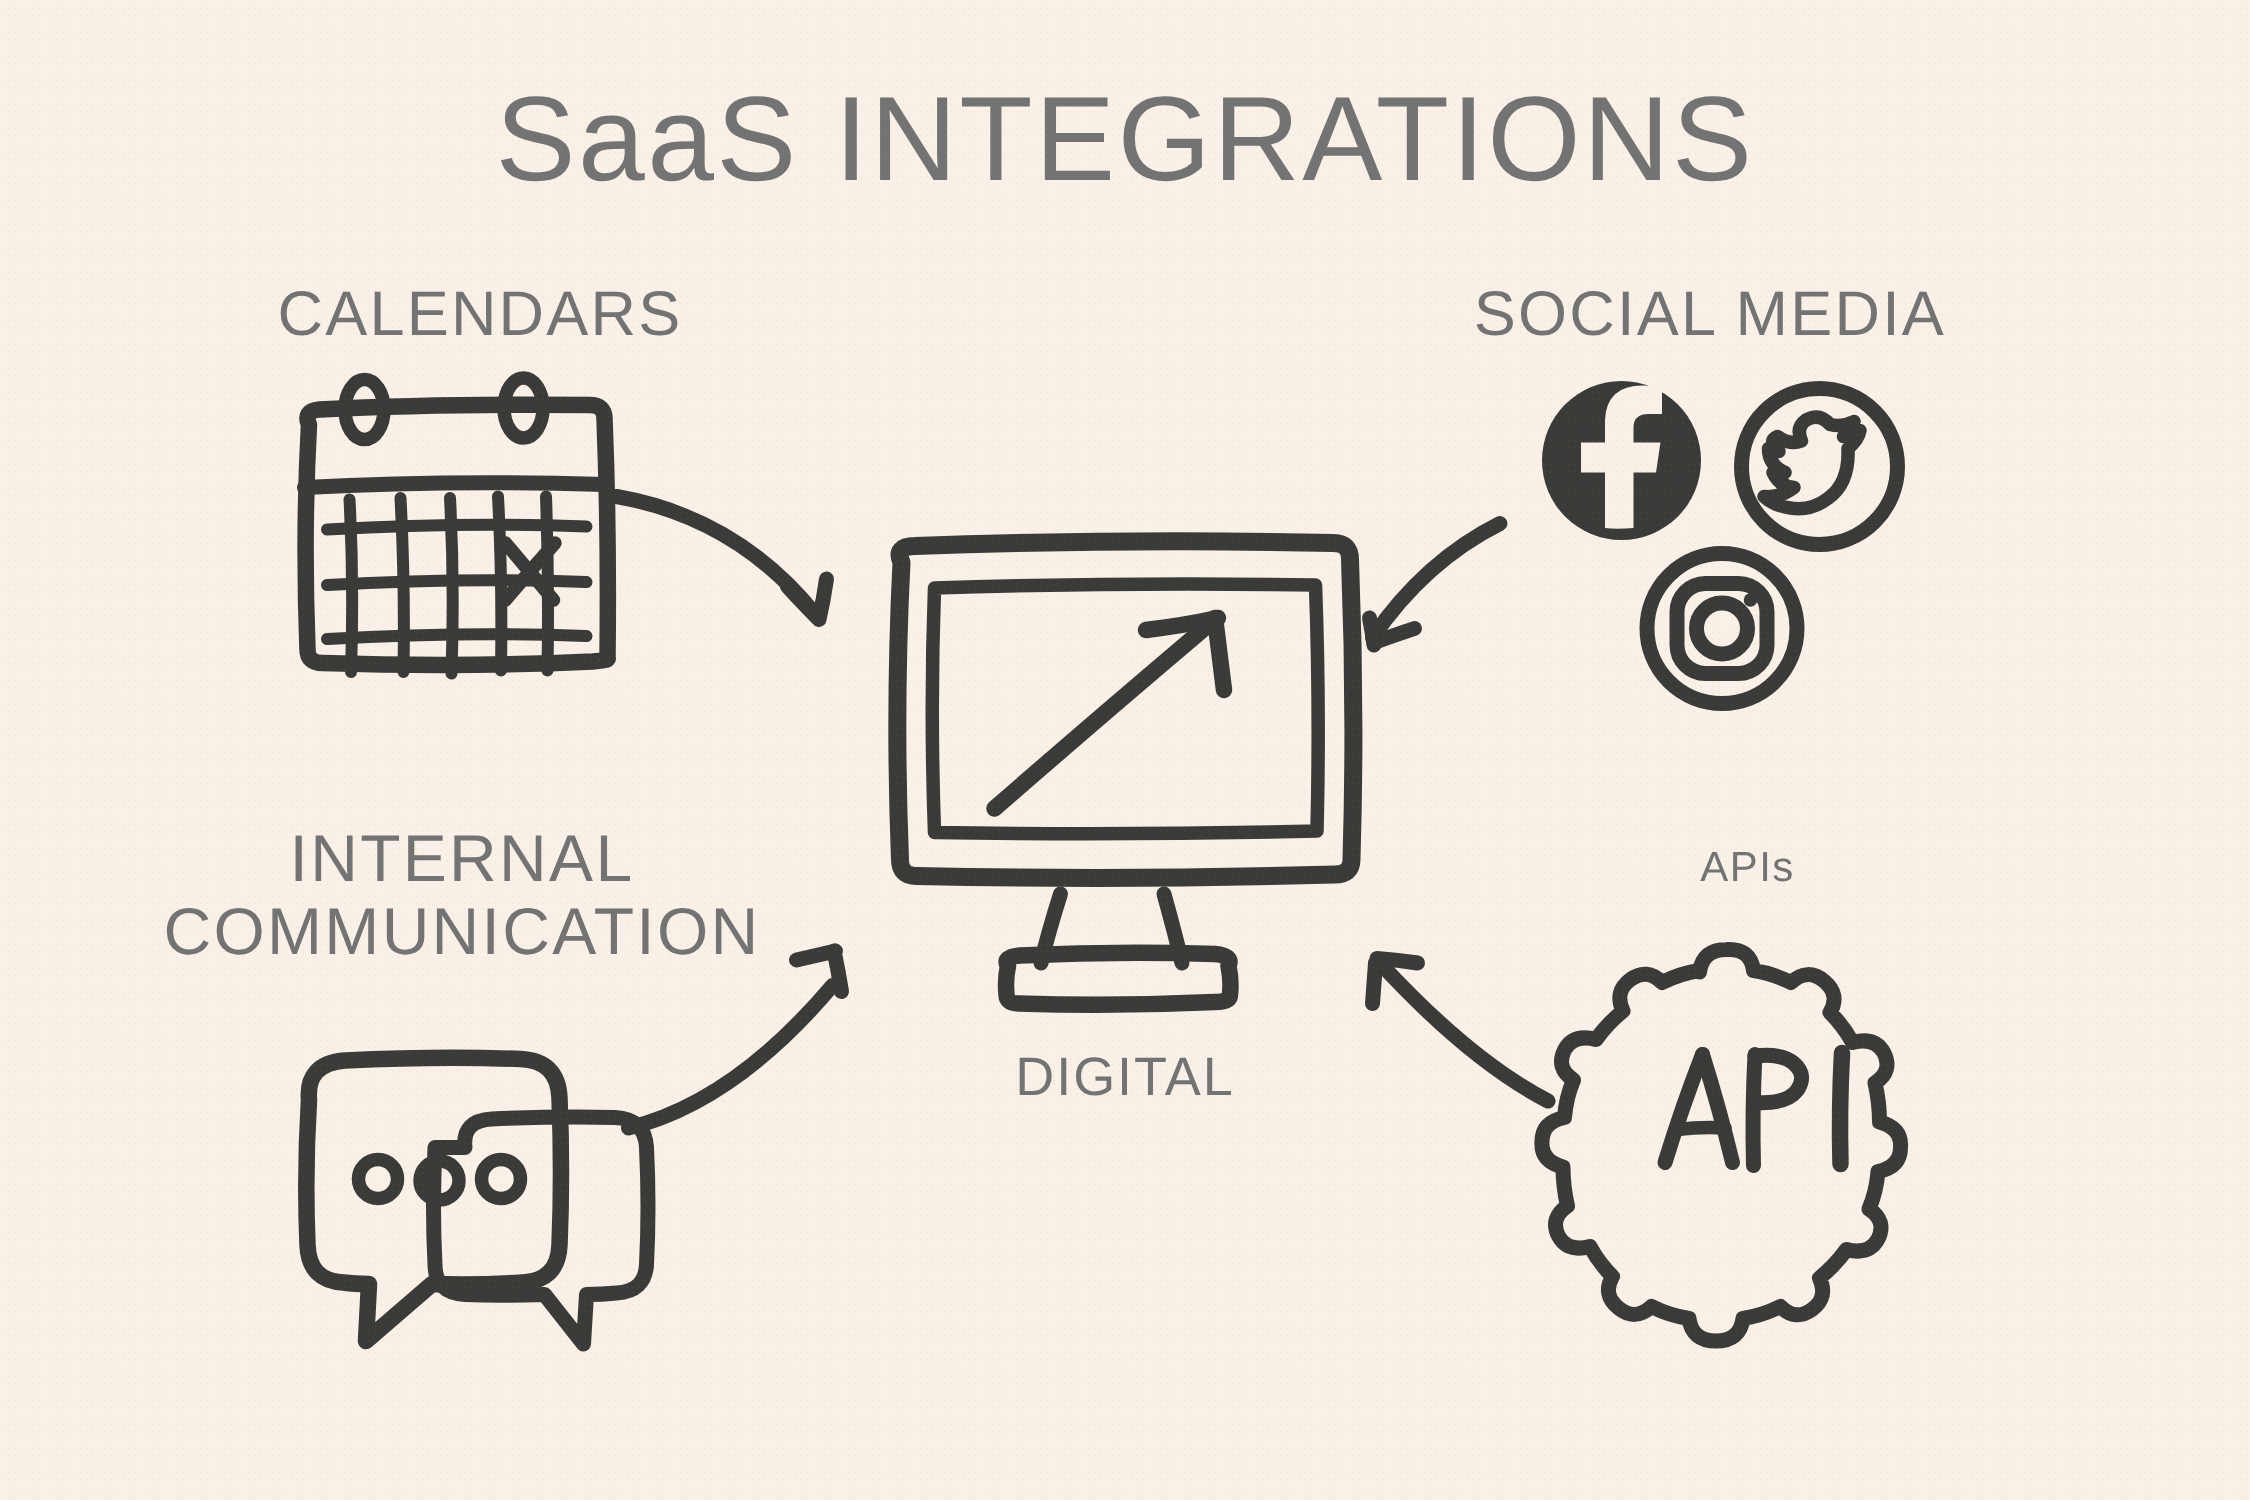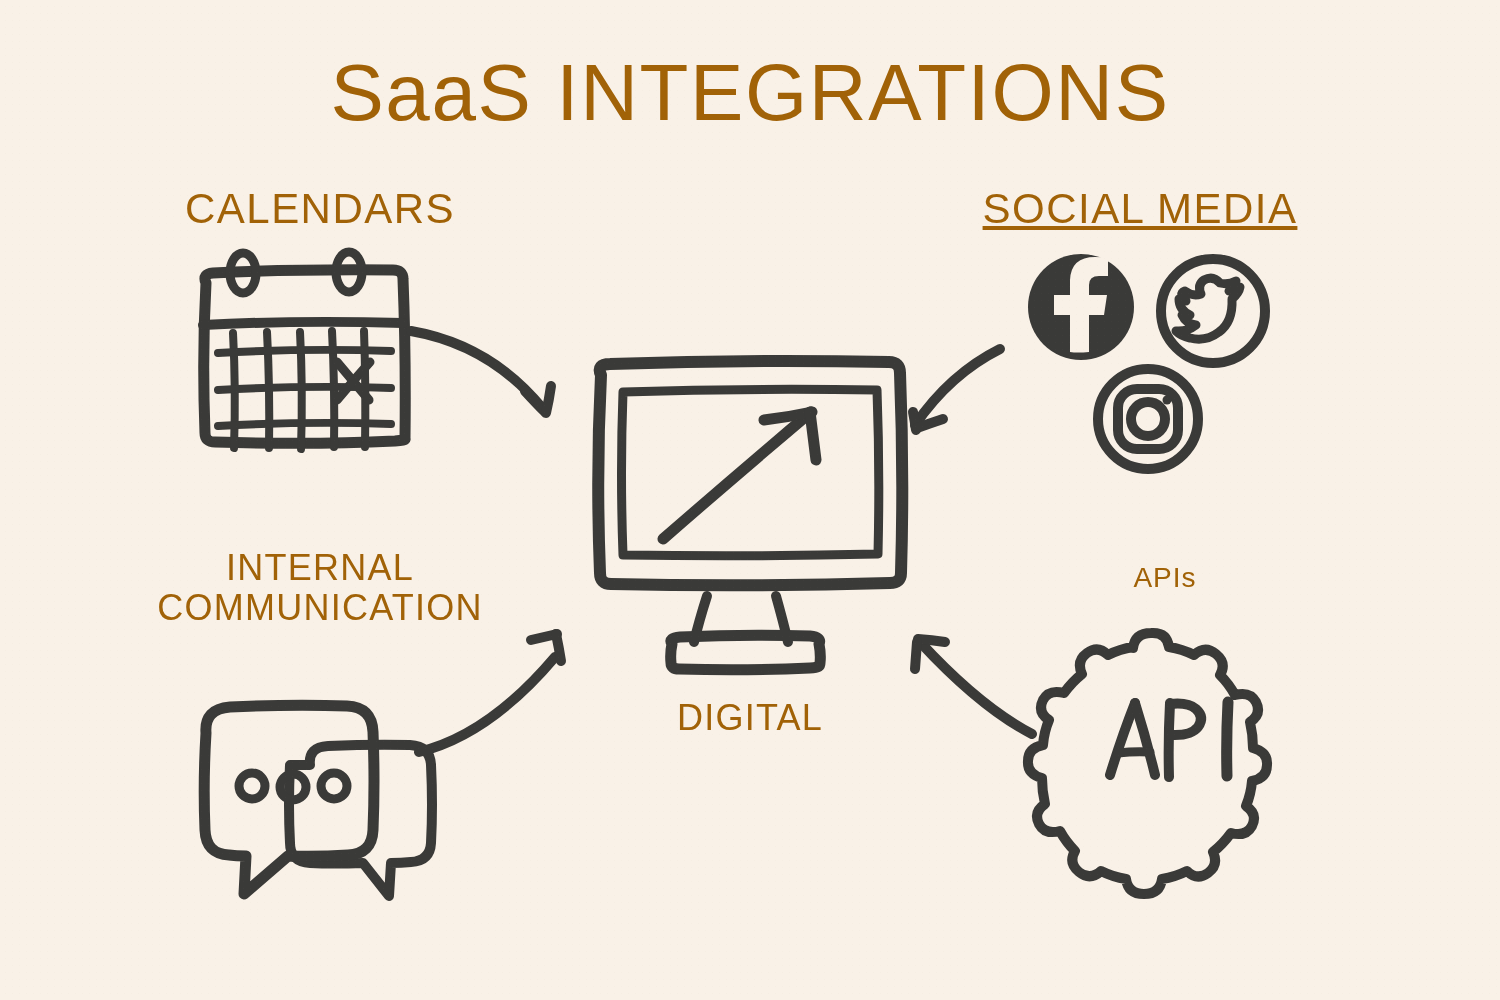--- a/index.html
+++ b/index.html
@@ -44,21 +44,21 @@
     stroke: #3a3a38;
     stroke-linecap: round;
     stroke-linejoin: round;
   }
   .ink-fill {
     fill: #3a3a38;
     stroke: none;
   }
   .label {
     position: absolute;
-    color: #a16207;
+    color: #737373;
     font-family: "Liberation Sans", sans-serif;
     font-weight: 400;
     letter-spacing: 0.035em;
     line-height: 1.12;
     text-align: center;
     white-space: pre;
     user-select: none;
   }
   #title-text {
     left: 0;
@@ -72,27 +72,26 @@
     left: 80px;
     top: 185px;
     width: 480px;
     font-size: 42px;
   }
   #label-social {
     left: 900px;
     top: 185px;
     width: 480px;
     font-size: 42px;
-    text-decoration: underline;
   }
   #label-internal {
-    left: 30px;
+    left: 18px;
     top: 548px;
     width: 580px;
-    font-size: 36px;
+    font-size: 44px;
   }
   #label-apis {
     left: 1000px;
     top: 562px;
     width: 330px;
     font-size: 28px;
   }
   #label-signage {
     left: 530px;
     top: 698px;

